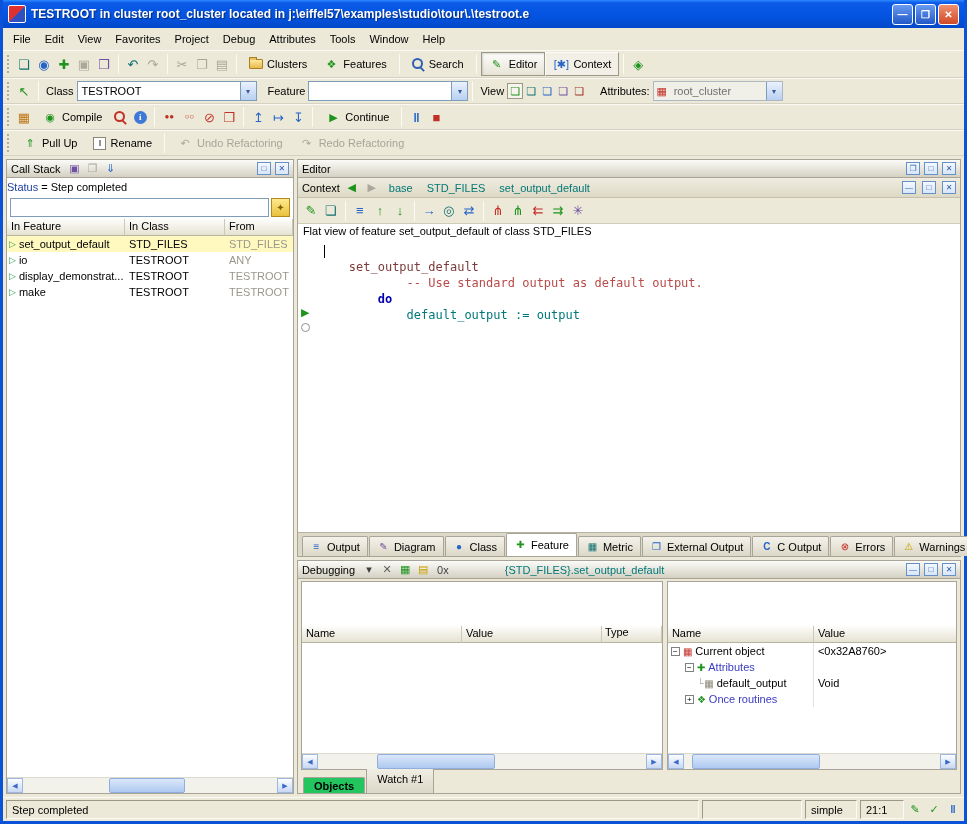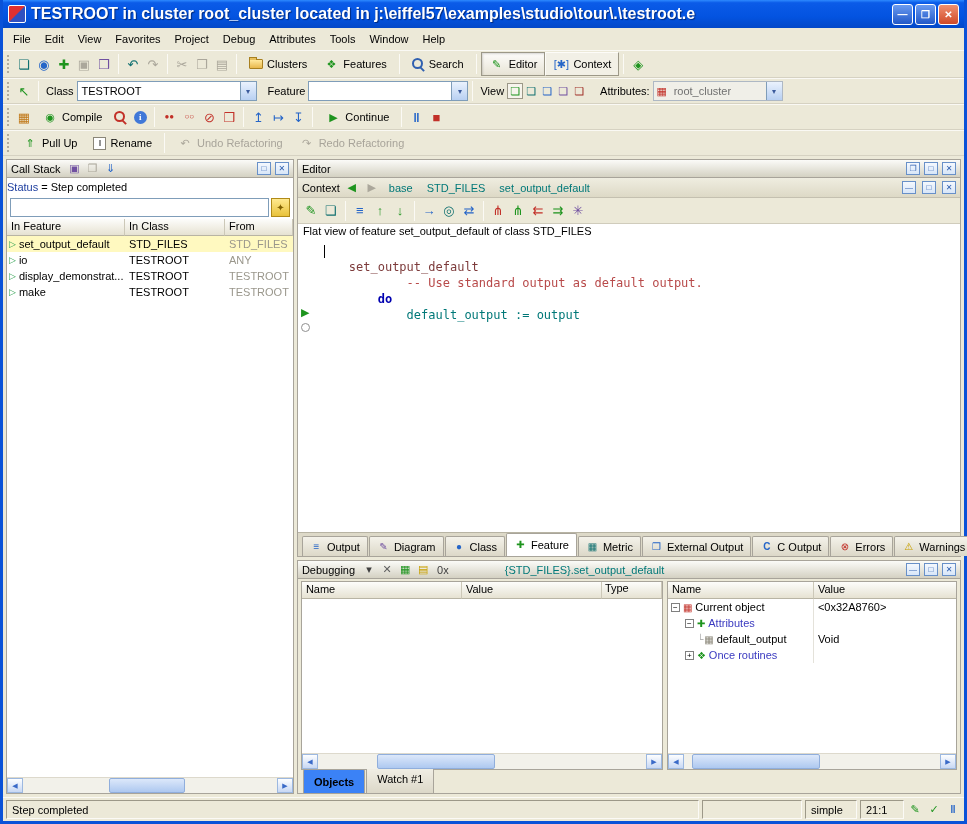--- a/index.html
+++ b/index.html
@@ -2,21 +2,21 @@
 <html><head>
 <meta charset="utf-8">
 <style>
   *{margin:0;padding:0;box-sizing:border-box;}
   html,body{width:967px;height:824px;overflow:hidden;}
   body{font-family:"Liberation Sans",sans-serif;font-size:11px;color:#000;background:#ECE9D8;}
   .window{width:967px;height:824px;display:flex;flex-direction:column;border-left:3px solid #0A52D8;border-right:3px solid #0A52D8;border-bottom:3px solid #0A52D8;background:#ECE9D8;}
   
   .titlebar{height:28px;flex:0 0 28px;background:linear-gradient(180deg,#2E8AFF 0%,#0B5BE8 10%,#0353E0 60%,#0348C8 100%);display:flex;align-items:center;padding:0 5px;color:#fff;}
   .app-ic{width:18px;height:18px;margin-right:5px;background:linear-gradient(135deg,#E03030 48%,#3050C0 52%);border:1px solid #fff;border-radius:2px;flex:0 0 18px;}
-  .titlebar .title{flex:1;font-weight:bold;font-size:16px;text-shadow:1px 1px 1px #00287A;white-space:nowrap;overflow:hidden;}
+  .titlebar .title{flex:1;font-weight:bold;font-size:12px;text-shadow:1px 1px 1px #00287A;white-space:nowrap;overflow:hidden;}
   .winbtn{width:21px;height:21px;border:1px solid #fff;border-radius:3px;margin-left:2px;display:flex;align-items:center;justify-content:center;color:#fff;font-size:10px;font-weight:bold;cursor:default;}
   .winbtn.min,.winbtn.max{background:linear-gradient(180deg,#6A9BF0,#2258C8);}
   .winbtn.close{background:linear-gradient(180deg,#F09070,#D04A28);}
   
   .menubar{height:22px;flex:0 0 22px;display:flex;align-items:center;padding-left:3px;background:#ECE9D8;}
   .menu-item{padding:3px 7px;}
   .toolbar{display:flex;align-items:center;background:#ECE9D8;border-top:1px solid #FAF9F4;border-bottom:1px solid #D6D2C2;padding:0 2px;}
   .tb1{height:28px;flex:0 0 28px;}
   .tb2{height:26px;flex:0 0 26px;}
   .tb3{height:26px;flex:0 0 26px;}
@@ -96,37 +96,37 @@
   .tab.active{background:#fff;height:23px;font-weight:normal;}
   .tab .icon{min-width:13px;height:13px;font-size:10px;}
   
   .debug-panel{flex:1;display:flex;flex-direction:column;border:1px solid #A8A49A;background:#ECE9D8;min-height:0;}
   .hex{font-weight:normal;color:#404040;padding:0 4px;}
   .dbg-ctx{color:#007878;margin-left:50px;}
   .debug-body{flex:1;display:flex;gap:4px;padding:2px 3px;min-height:0;}
   .dtable{background:#fff;border:1px solid #A8A49A;display:flex;flex-direction:column;min-height:0;overflow:hidden;}
   .dtable.stack{flex:0 0 362px;}
   .dtable.objects{flex:1;min-width:0;}
-  .dt-hd{display:flex;height:17px;flex:0 0 17px;overflow:hidden;}
+  .dt-hd{display:flex;height:17px;flex:0 0 17px;overflow:hidden;margin-top:44px;}
   .dt-rows{flex:1;background:#fff;overflow:hidden;}
   .orow{display:flex;height:16px;align-items:center;overflow:hidden;}
   .o-name{white-space:nowrap;overflow:hidden;display:flex;align-items:center;border-right:1px solid #E4E2DA;height:16px;padding-right:2px;}
   .o-val{white-space:nowrap;overflow:hidden;padding:0 4px;border-right:1px solid #E4E2DA;height:16px;line-height:16px;}
   .st .o-name,.st .gh1{flex:0 0 160px;}
   .st .o-val,.st .gh2{flex:0 0 140px;}
   .ot .o-name,.ot .gh1{flex:0 0 146px;}
   .ot .o-val,.ot .gh2{flex:0 0 148px;}
   .o-type,.gh3{flex:1;white-space:nowrap;overflow:hidden;padding:0 3px;min-width:0;}
   .exp{width:9px;height:9px;flex:0 0 9px;border:1px solid #808080;background:#fff;font-size:8px;line-height:7px;text-align:center;margin:0 3px;}
   .oicon{font-size:10px;margin-right:3px;}
   .o-link{color:#3A3AC0;}
   .treec{color:#A0A0A0;font-size:9px;margin:0 1px;}
   .debug-tabs{height:21px;flex:0 0 21px;background:#ECE9D8;display:flex;align-items:flex-end;padding:0 5px;gap:1px;}
   .dtab{height:30px;padding:0 10px;display:flex;align-items:center;background:linear-gradient(180deg,#F4F2EA,#DCD8C8);border:1px solid #A8A49A;border-bottom:none;border-radius:2px 2px 0 0;}
-  .dtab.active{background:#3b82f6;font-weight:bold;height:24px;}
+  .dtab.active{background:#22c55e;font-weight:bold;height:16px;}
   
   .statusbar{height:24px;flex:0 0 24px;display:flex;align-items:center;background:#ECE9D8;border-top:1px solid #FBFAF5;padding:1px 3px;gap:3px;}
   .sbf{border:1px solid;border-color:#9C9888 #FBFAF6 #FBFAF6 #9C9888;height:19px;display:flex;align-items:center;padding:0 5px;white-space:nowrap;overflow:hidden;}
   .sbf.main{flex:1;}
   .sbf.prog{flex:0 0 100px;}
   .sbf.mode{flex:0 0 52px;}
   .sbf.pos{flex:0 0 44px;}
 </style>
 </head>
 <body>

